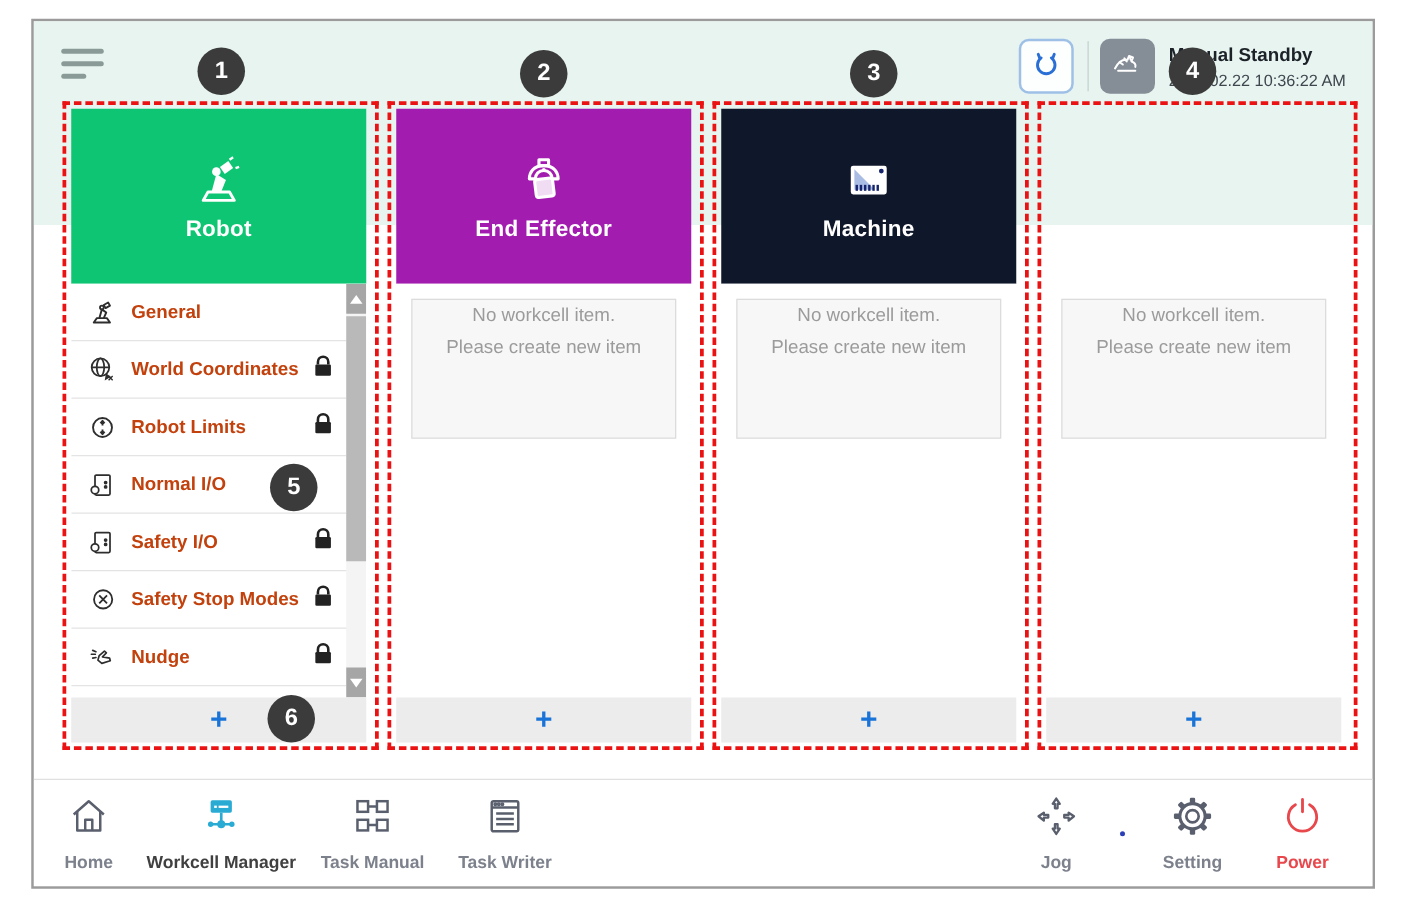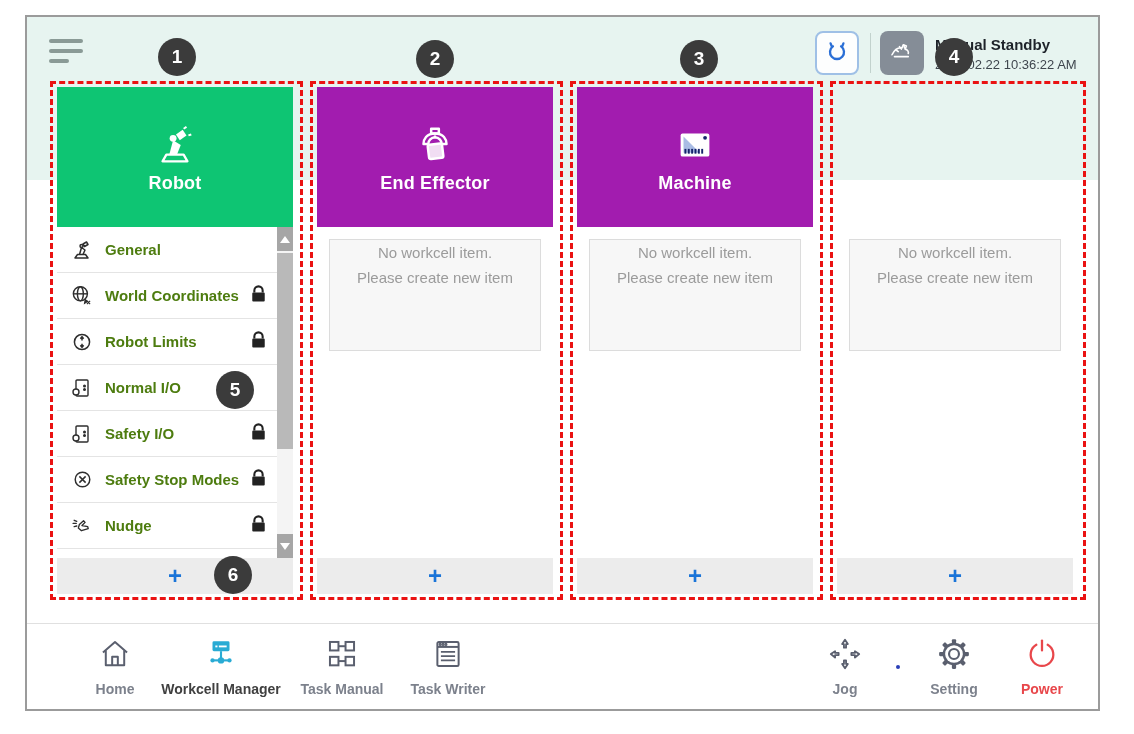--- a/index.html
+++ b/index.html
@@ -27,37 +27,37 @@
   .status-time{font-size:13px;color:#3f464e;margin-top:2px;}
 
   
   .col{position:absolute;top:70px;width:236px;height:507px;}
   .col-head{height:140px;display:flex;flex-direction:column;align-items:center;
             justify-content:center;color:#fff;}
   .col-head .head-icon{margin-top:2px;}
   .col-title{font-size:18px;font-weight:bold;letter-spacing:.2px;}
   .c-robot .col-head{background:#0ec573;}
   .c-endeffector .col-head{background:#a21caf;}
-  .c-machine .col-head{background:#a21caf;}
+  .c-machine .col-head{background:#0f172a;}
   .c-peripheral .col-head{background:#131b52;}
   .col-body{position:absolute;top:140px;left:0;right:0;bottom:36px;background:#fff;overflow:hidden;}
   .plus-bar{position:absolute;left:0;right:0;bottom:0;height:36px;background:#ececec;
             display:flex;align-items:center;justify-content:center;cursor:pointer;}
   .plus-bar span{color:#1a74d8;font-size:24px;font-weight:bold;line-height:24px;}
 
   .empty-box{margin:12px;height:110px;background:#f7f7f7;border:1px solid #dcdcdc;
              display:flex;flex-direction:column;align-items:center;justify-content:flex-start;}
   .empty-box div{font-size:15px;color:#9b9b9b;line-height:25px;}
 
   
   .list{position:absolute;inset:0;}
   .list-row{height:46px;display:flex;align-items:center;padding:0 26px 0 10px;
             border-bottom:1px solid #e4e4e4;box-sizing:border-box;cursor:pointer;}
   .row-icon{width:30px;height:30px;flex:0 0 30px;display:flex;align-items:center;justify-content:center;}
-  .row-label{font-size:15px;font-weight:bold;color:#4d7c0f;margin-left:8px;white-space:nowrap;}
+  .row-label{font-size:15px;font-weight:bold;color:#c2410c;margin-left:8px;white-space:nowrap;}
   .lock{margin-left:auto;flex:0 0 auto;}
 
   
   .vscroll{position:absolute;top:0;right:0;width:16px;bottom:0;background:#f4f4f4;}
   .sbtn{position:absolute;left:0;width:16px;height:24px;background:#a6a6a6;
         display:flex;align-items:center;justify-content:center;}
   .sbtn.up{top:0;} .sbtn.down{bottom:0;}
   .tri-up{width:0;height:0;border-left:5px solid transparent;border-right:5px solid transparent;
           border-bottom:7px solid #fff;}
   .tri-down{width:0;height:0;border-left:5px solid transparent;border-right:5px solid transparent;
@@ -65,21 +65,21 @@
   .sthumb{position:absolute;left:0;width:16px;top:26px;height:196px;background:#b9b9b9;}
 
   
   .annot-rect{position:absolute;border:3px dashed #ea1212;z-index:40;pointer-events:none;}
   .badge{position:absolute;width:38px;height:38px;border-radius:50%;background:#3b3b3b;
          color:#fff;font-size:19px;font-weight:bold;display:flex;align-items:center;
          justify-content:center;z-index:50;}
 
   
   .nav{position:absolute;left:0;right:0;bottom:0;height:85px;background:#fff;
-       border-top:1px solid #e0e0e0;display:flex;align-items:center;padding-left:44px;}
+       border-top:1px solid #e0e0e0;display:flex;align-items:center;}
   .nav-item{display:flex;flex-direction:column;align-items:center;justify-content:center;
             cursor:pointer;}
   .nav-item .nav-label{font-size:14px;color:#7c818c;font-weight:bold;margin-top:6px;}
   .nav-item.active .nav-label{color:#404040;}
   .nav-item.danger .nav-label{color:#e8474b;}
   .nav-left{display:flex;margin-left:6px;}
   .nav-right{display:flex;margin-left:auto;margin-right:14px;align-items:center;}
   .nav-dot{width:4px;height:4px;border-radius:50%;background:#2a3fb8;margin:0 8px;align-self:center;}
 </style>
 </head>

